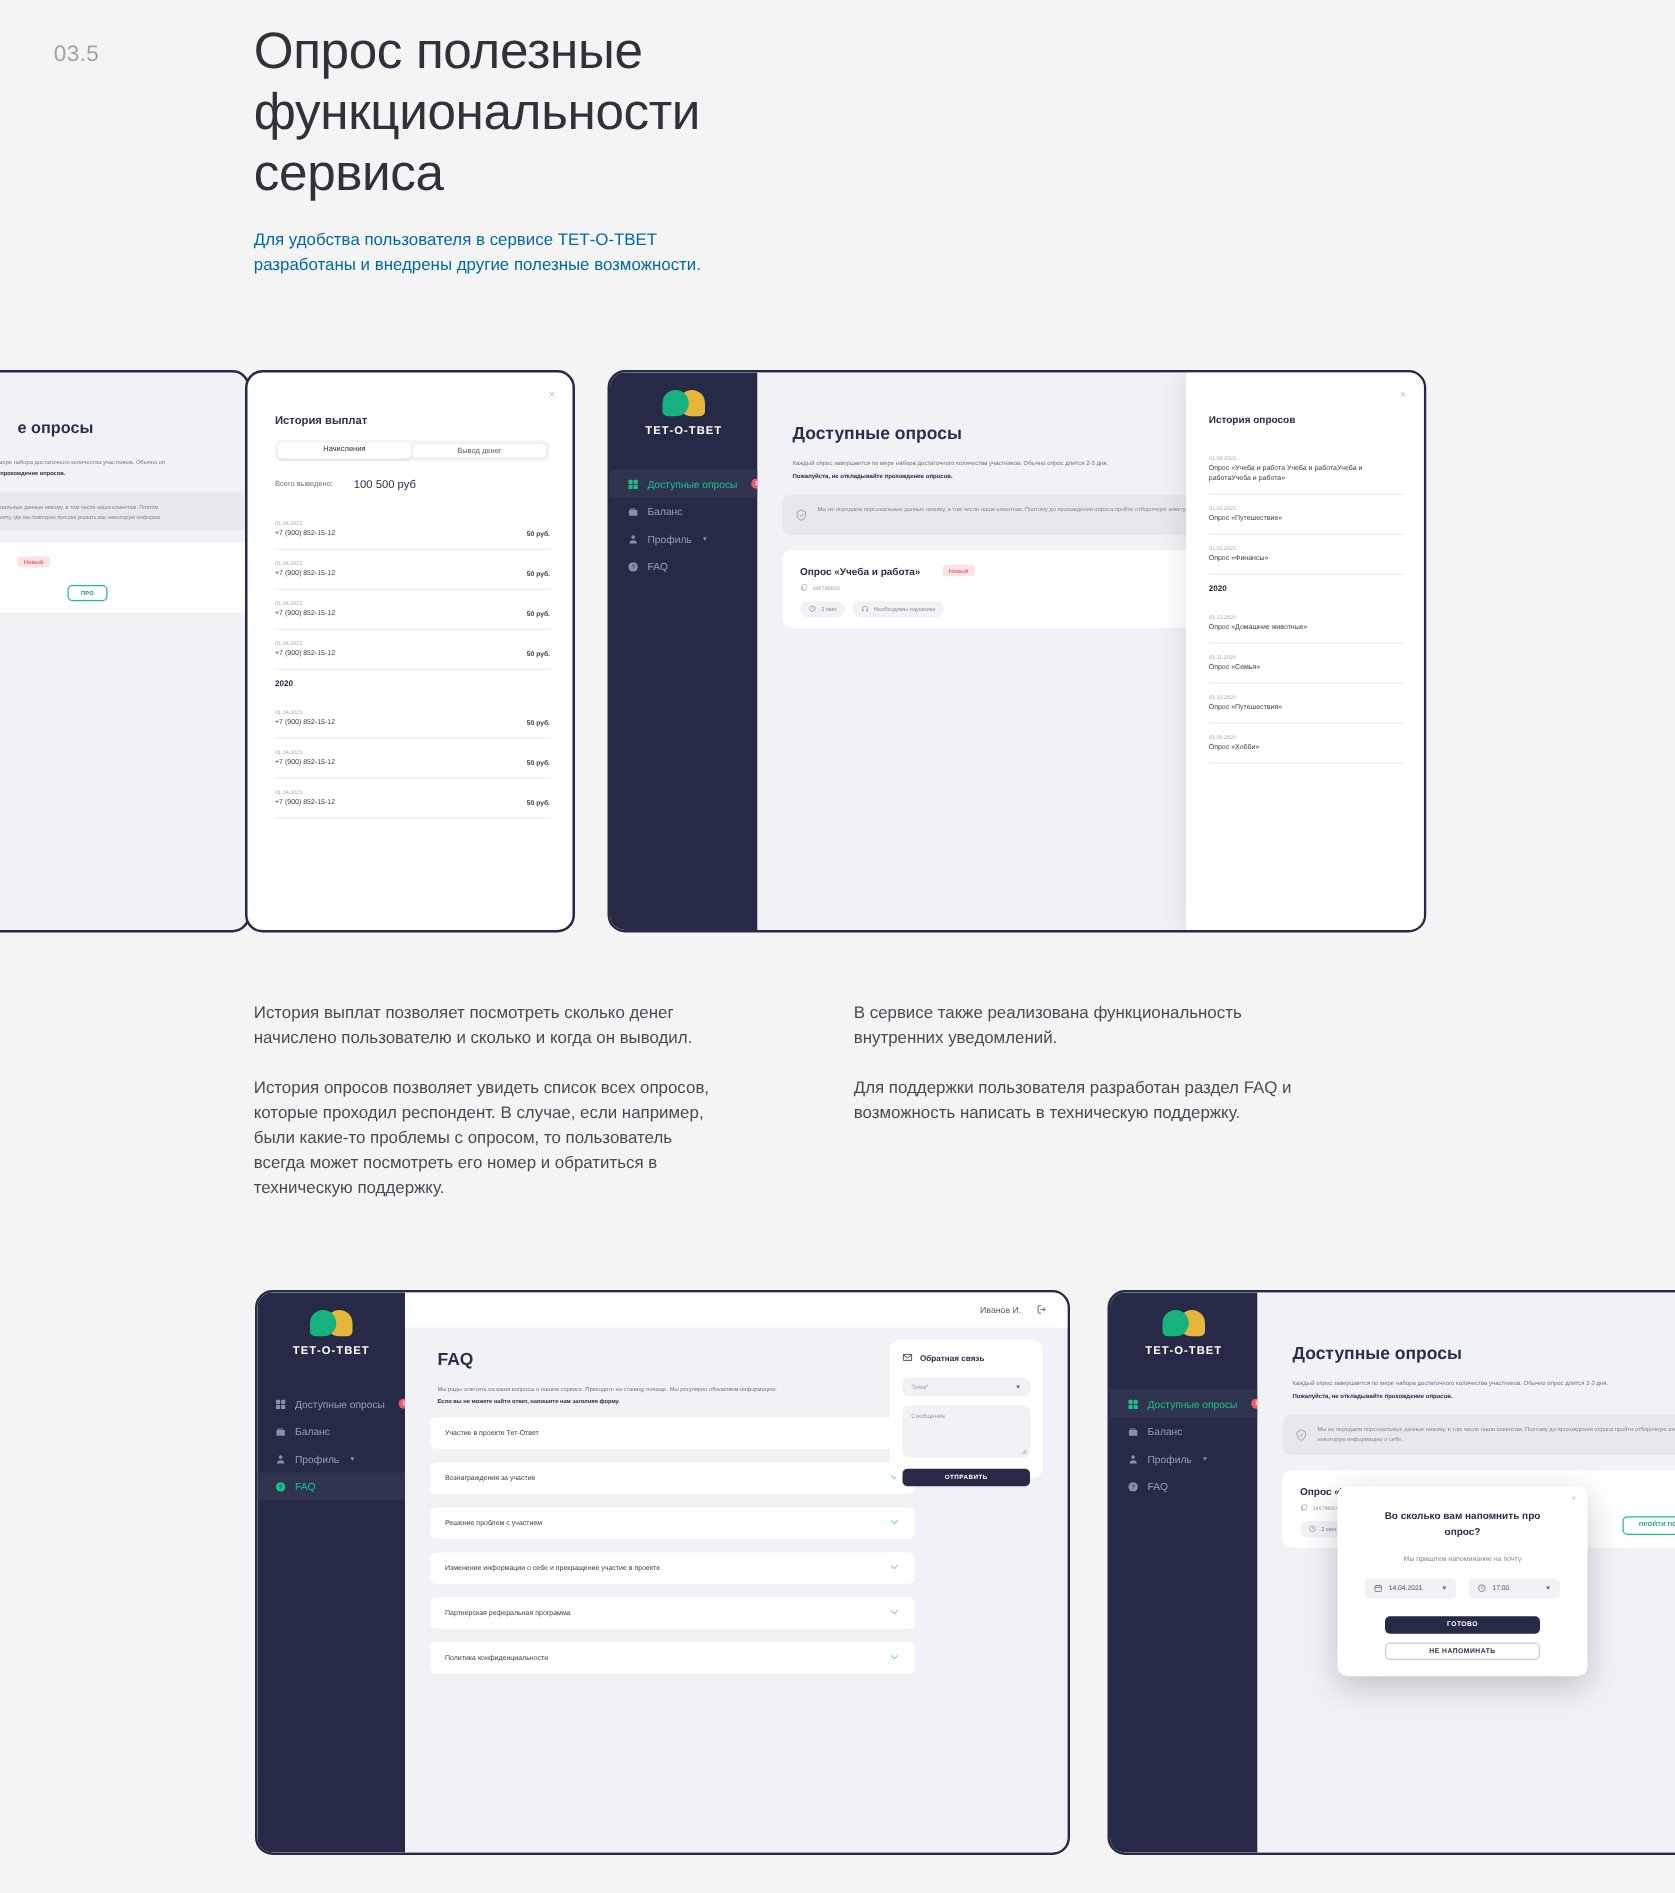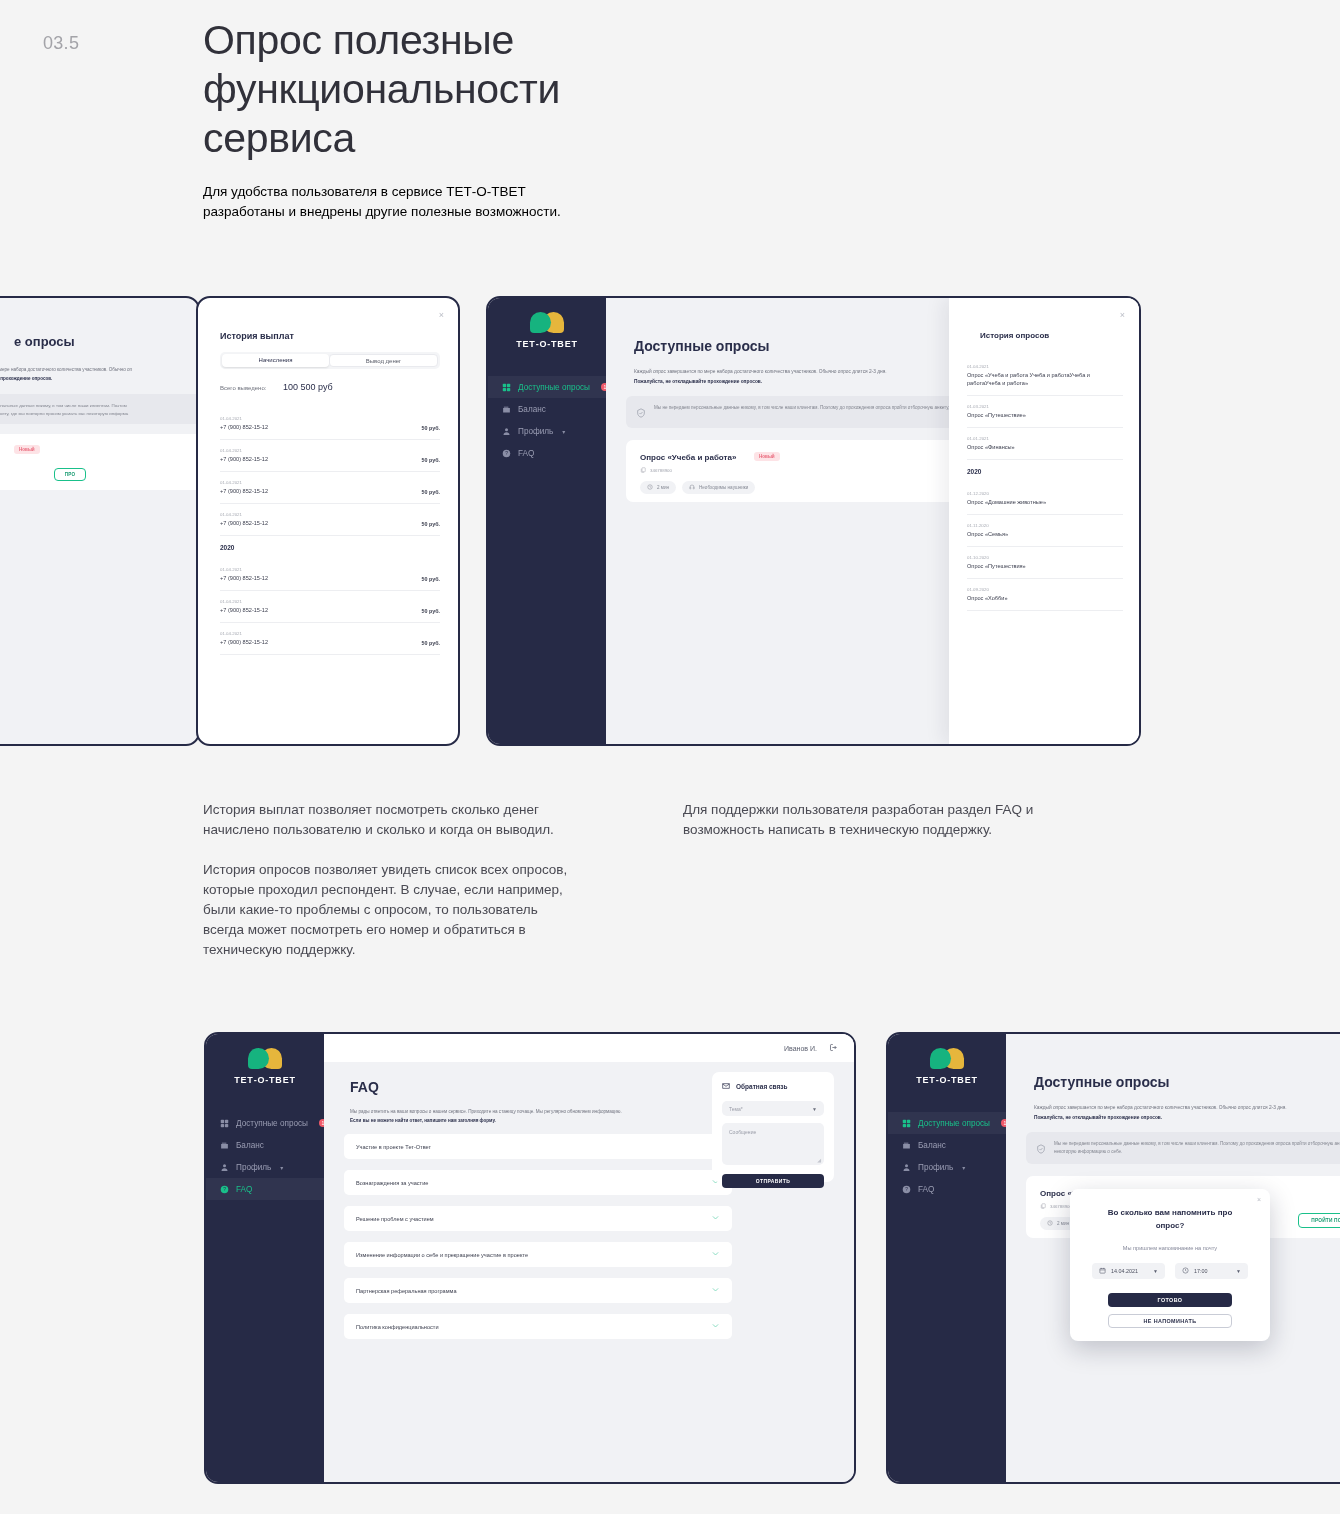--- a/index.html
+++ b/index.html
@@ -19,21 +19,21 @@
     position: absolute; left: 43px; top: 33px;
     font-size: 18px; color: #a3a3a8; letter-spacing: .3px;
   }
   .hero-title {
     position: absolute; left: 203px; top: 16px; width: 520px;
     font-size: 41px; line-height: 49px; font-weight: 400;
     color: #31313a; letter-spacing: -0.3px;
   }
   .hero-sub {
     position: absolute; left: 203px; top: 182px; width: 370px;
-    font-size: 13.5px; line-height: 20px; color: #000000;
+    font-size: 13.5px; line-height: 20px; color: #0369a1;
   }
 
   
   .shot { position: absolute; overflow: hidden; background: #fff; }
   .shot-r { border-radius: 14px; }
 
   
   .sb { position: absolute; left: 0; top: 0; bottom: 0; background: #262a46; }
   .logo-wrap { position: absolute; left: 0; right: 0; display: flex; flex-direction: column; align-items: center; }
   .logo-marks { position: relative; width: 34px; height: 22px; }
@@ -316,21 +316,21 @@
           </span>
           <span>Необходимы наушники</span>
         </span>
         <span class="btn-out" style="position:absolute; right:82px; top:37px; width:68px; height:15px; font-size:4.8px;">ПРОЙТИ ПОЗЖЕ</span>
         <span class="btn-fill" style="position:absolute; right:10px; top:37px; width:66px; height:15px; font-size:4.8px;">НАЧАТЬ</span>
       </div>
     </div>
 
     <div class="drawer" style="width:190px; box-shadow:-6px 0 18px rgba(20,24,50,.08);">
       <div class="drawer-close" style="right:14px; top:12px;">×</div>
-      <div class="drawer-h" style="position:absolute; left:31px; top:33px; font-size:8px;">История опросов</div>
+      <div class="drawer-h" style="position:absolute; left:18px; top:33px; font-size:8px;">История опросов</div>
       <div id="history-rows" style="position:absolute; left:18px; top:58px; width:156px;">
           <div class="row" style="position: relative; padding: 8px 0px;">
             <div class="dt" style="font-size: 4.4px; margin-bottom: 2px;">01.04.2021</div>
             <div class="val" style="font-size: 5.6px; line-height: 8px; padding-right: 0px;">Опрос «Учеба и работа Учеба и работаУчеба и работаУчеба и работа»</div>
           </div>
           <div class="row" style="position: relative; padding: 8px 0px;">
             <div class="dt" style="font-size: 4.4px; margin-bottom: 2px;">01.03.2021</div>
             <div class="val" style="font-size: 5.6px; line-height: 8px; padding-right: 0px;">Опрос «Путешествие»</div>
           </div>
           <div class="row" style="position: relative; padding: 8px 0px;">
@@ -356,20 +356,21 @@
           </div>
         </div>
     </div>
   </div>
 
   <div class="copy" style="left:203px; top:800px; width:370px;">
     <p>История выплат позволяет посмотреть сколько денег начислено пользователю и сколько и когда он выводил.</p>
     <p>История опросов позволяет увидеть список всех опросов, которые проходил респондент. В случае, если например, были какие-то проблемы с опросом, то пользователь всегда может посмотреть его номер и обратиться в техническую поддержку.</p>
   </div>
   <div class="copy" style="left:683px; top:800px; width:360px;">
+    <p>В сервисе также реализована функциональность внутренних уведомлений.</p>
     <p>Для поддержки пользователя разработан раздел FAQ и возможность написать в техническую поддержку.</p>
   </div>
 
   <div class="shot shot-r" style="left:204px; top:1032px; width:652px; height:452px; background:#f1f2f5; border:2px solid #262a46;">
     <div class="sb" style="width:118px;">
       <div class="logo-wrap" style="top:14px;">
         <div class="logo-marks">
           <span class="bub y"></span>
             <span class="bub g"></span>
         </div>

